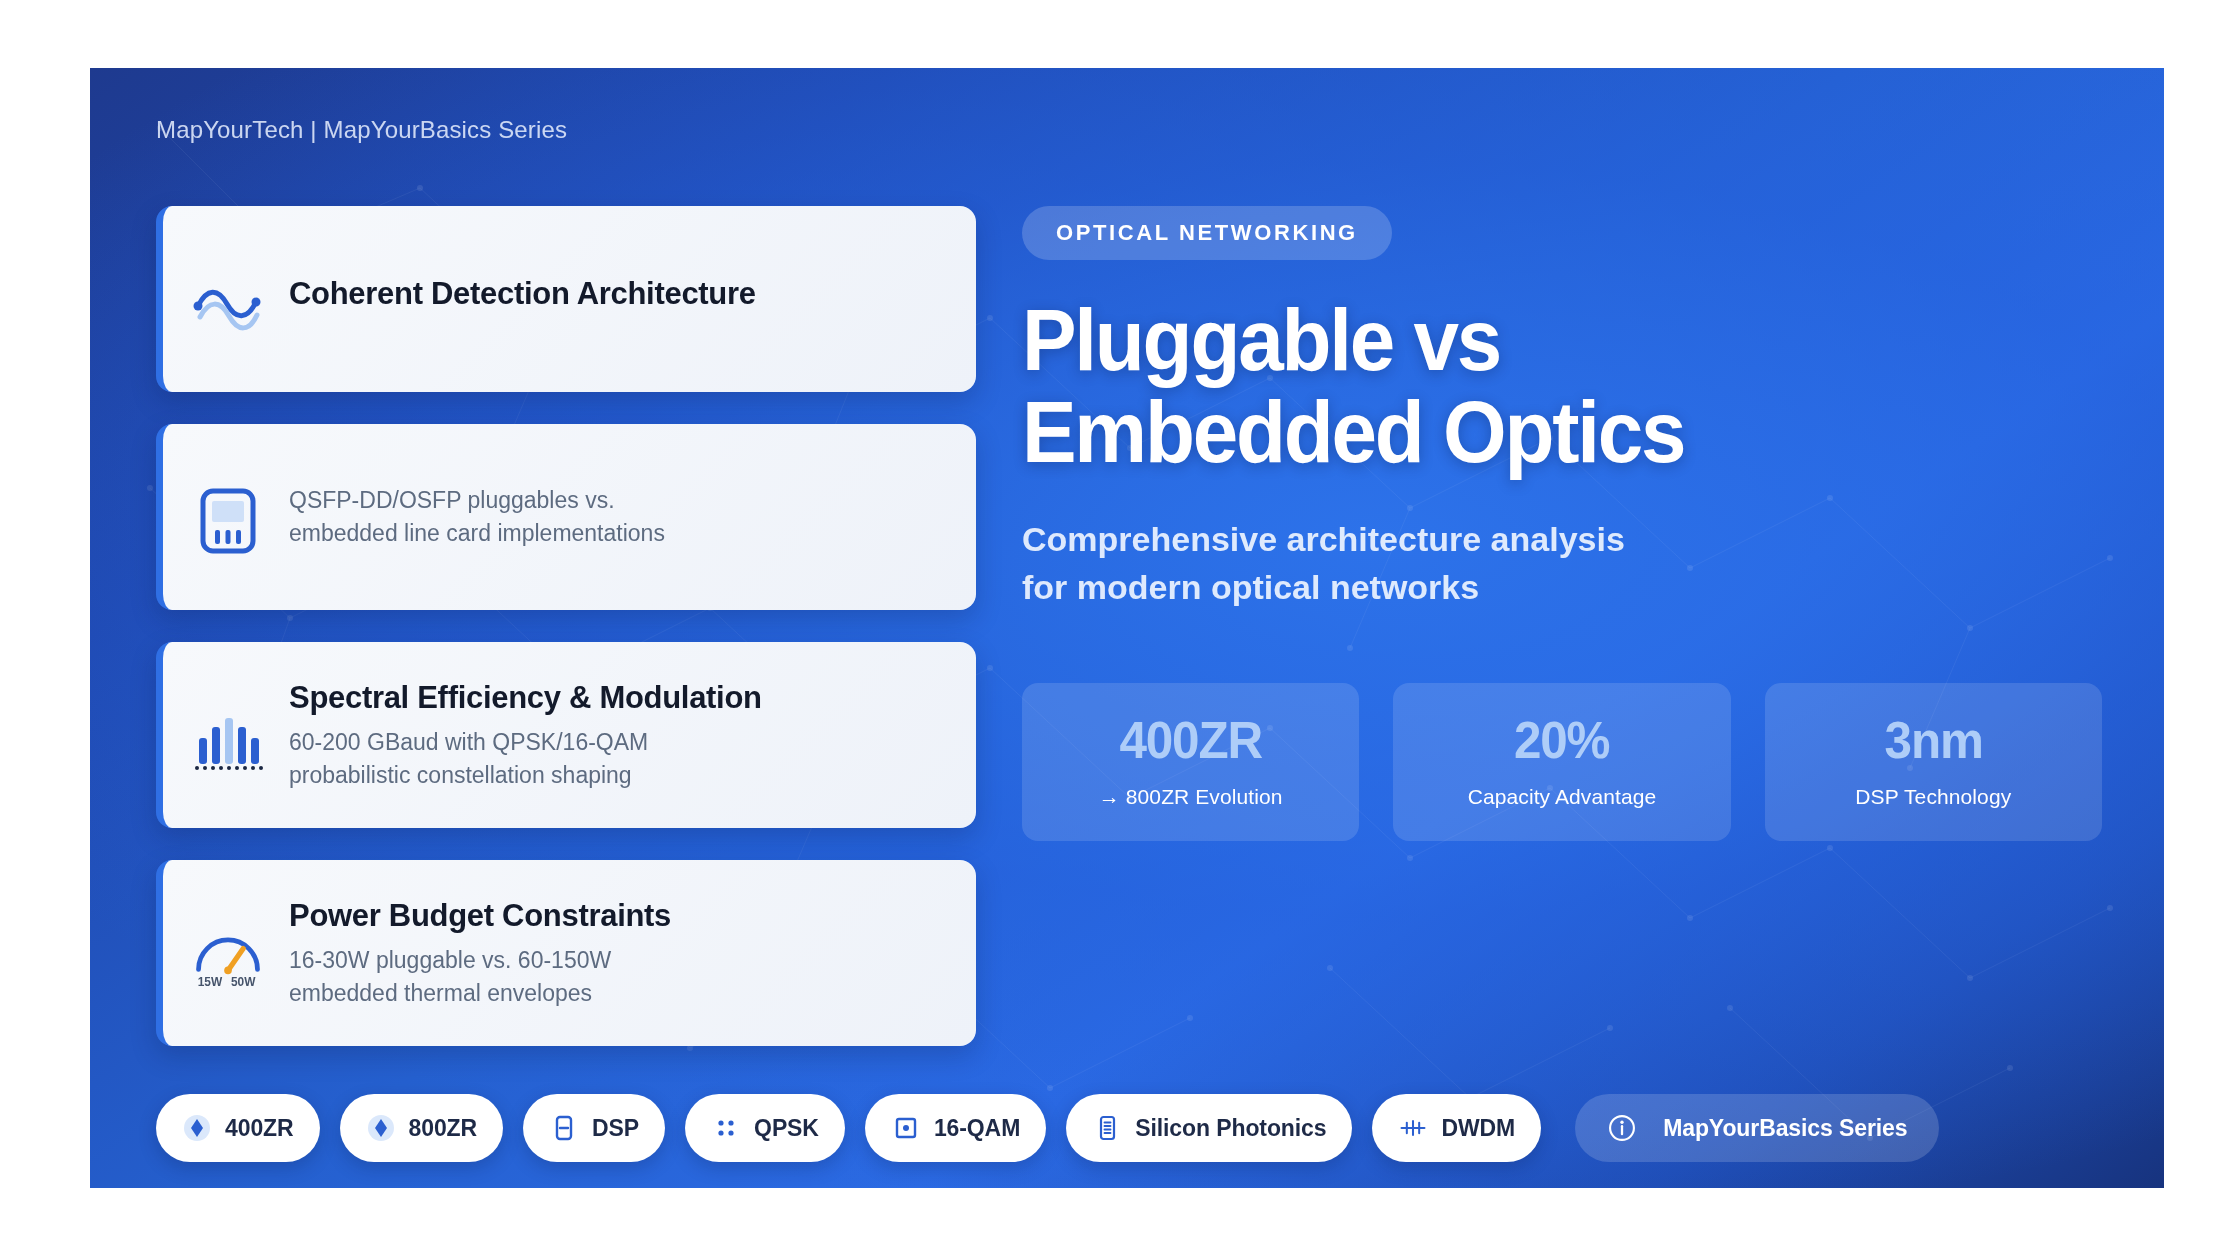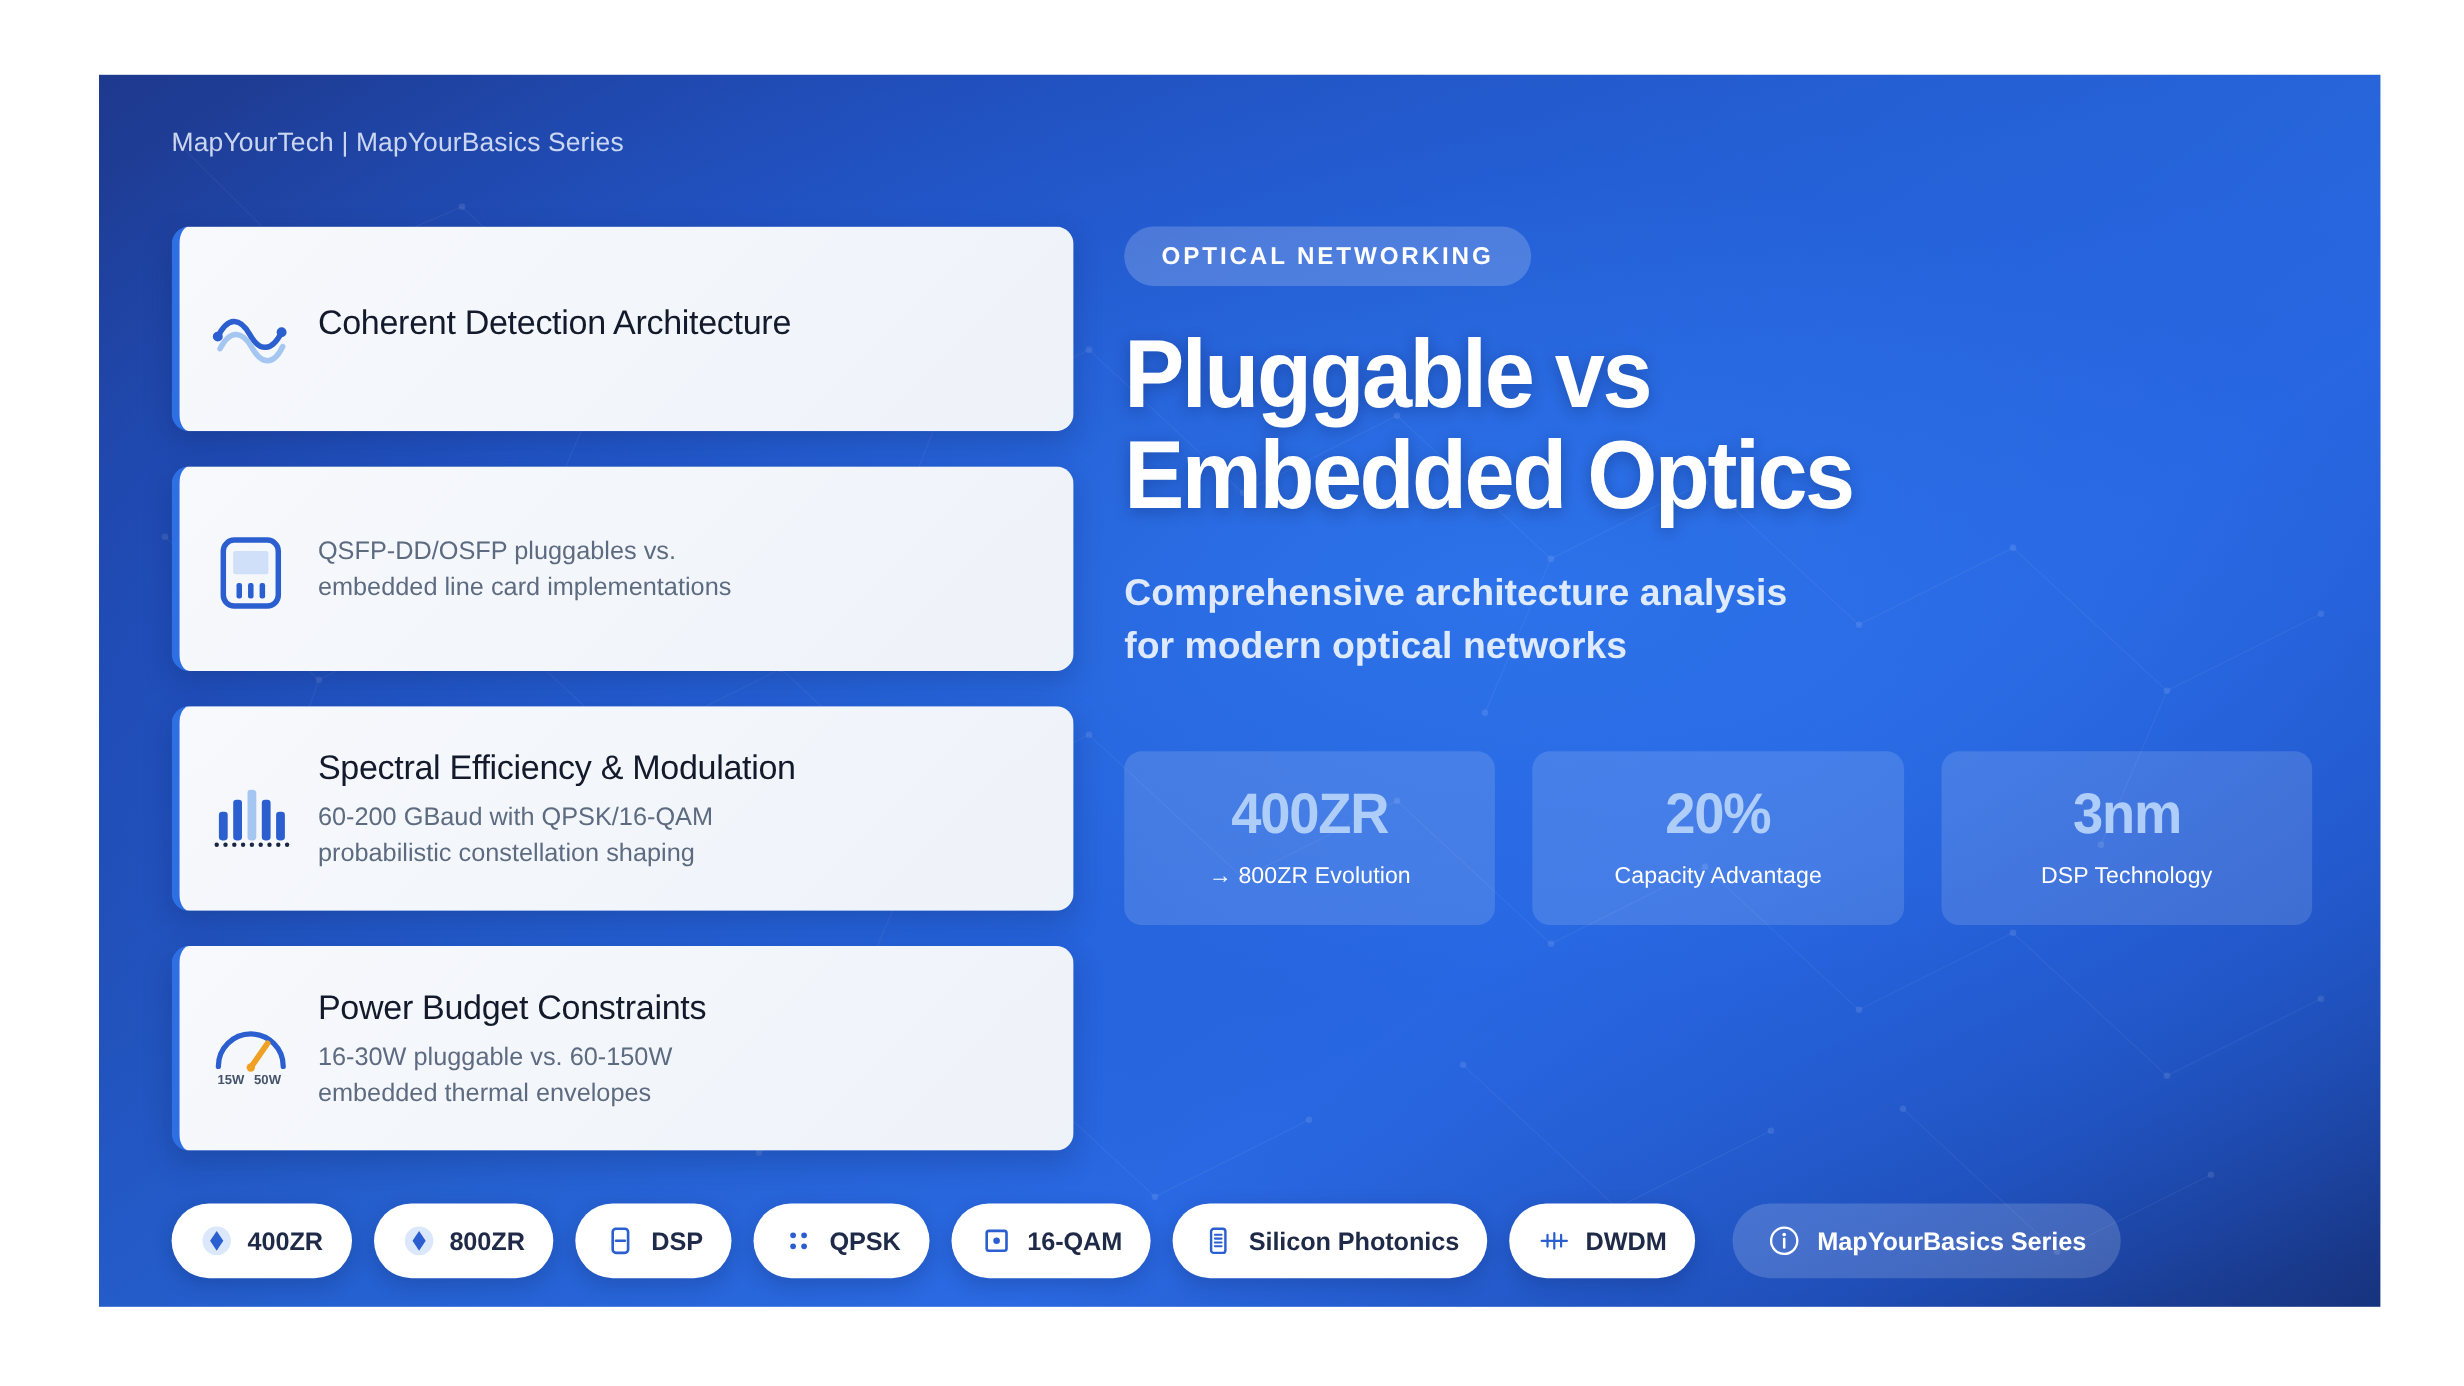--- a/index.html
+++ b/index.html
@@ -76,21 +76,21 @@
     display: flex;
     align-items: flex-end;
     justify-content: center;
     margin-right: 22px;
   }
 
   .card-text { flex: 1 1 auto; min-width: 0; }
 
   .card-title {
     font-size: 31px;
-    font-weight: normal;
+    font-weight: bold;
     color: #131a2b;
     letter-spacing: -0.3px;
     line-height: 1.2;
     margin-bottom: 10px;
   }
 
   .card-desc {
     font-size: 23px;
     font-weight: 400;
     color: #5d6b80;
@@ -210,21 +210,21 @@
     width: 30px;
     height: 30px;
     display: flex;
     align-items: center;
     justify-content: center;
   }
 
   #series-pill {
     display: flex;
     align-items: center;
-    gap: 15px;
+    gap: 26px;
     background: rgba(255,255,255,0.165);
     border-radius: 34px;
     height: 68px;
     padding: 0 32px;
     margin-left: 14px;
     white-space: nowrap;
   }
 
   #series-pill .tag-label {
     font-size: 23px;

